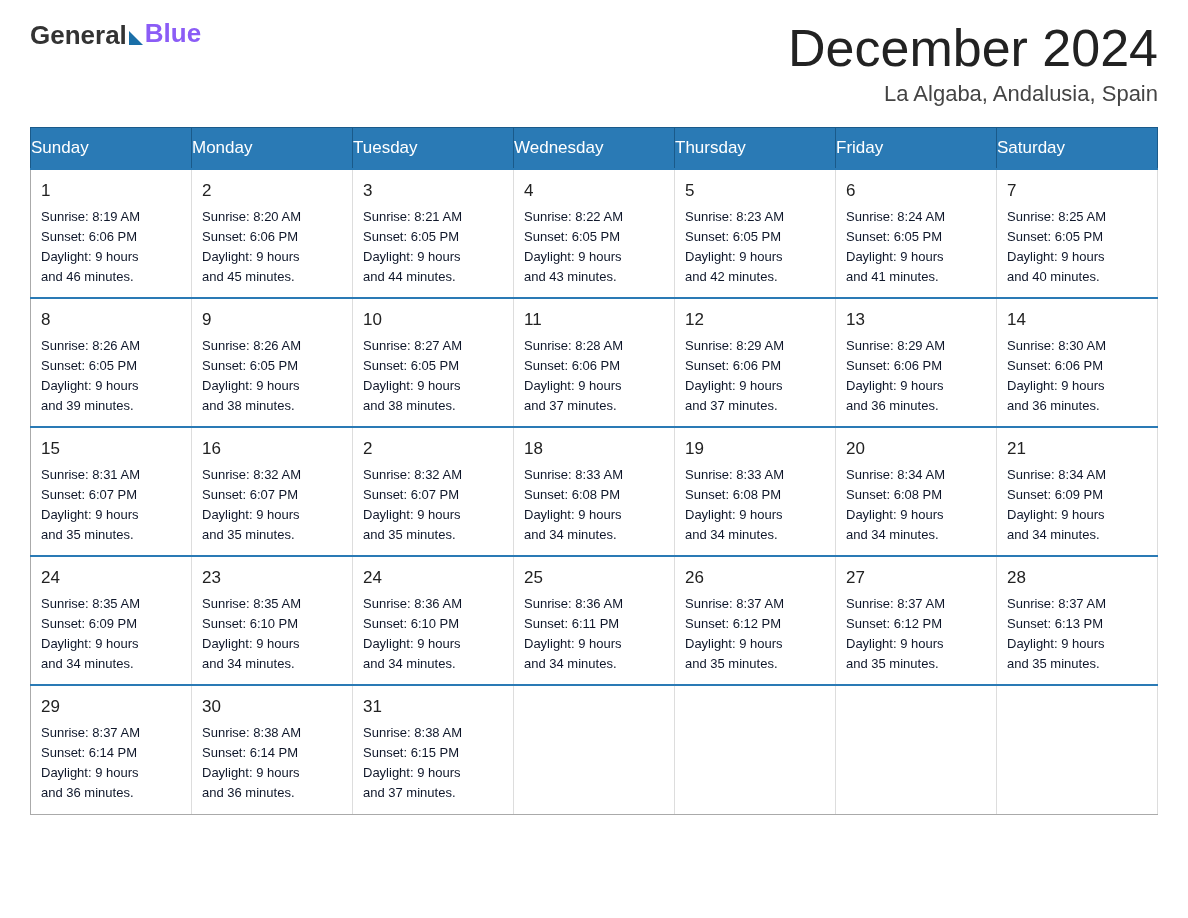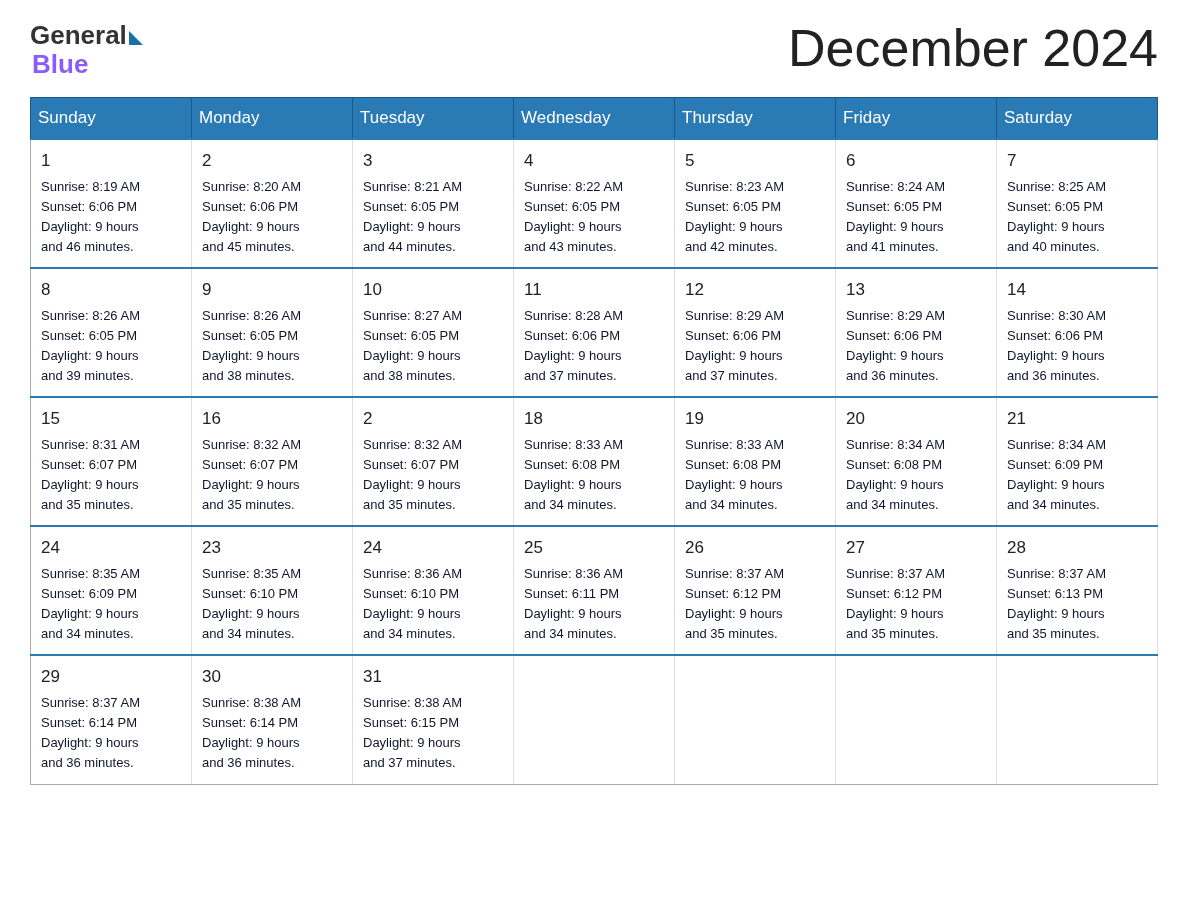--- a/index.html
+++ b/index.html
@@ -26,21 +26,20 @@
       width: 0;
       height: 0;
       border-left: 14px solid #1a6fa8;
       border-top: 14px solid transparent;
       border-bottom: 0px solid transparent;
       margin-left: 2px;
       margin-top: 4px;
     }
     .logo-wrapper {
       display: flex;
-      flex-direction: column;
       align-items: flex-start;
     }
     .logo-line1 {
       display: flex;
       align-items: center;
     }
     .logo-line2 {
       font-size: 26px;
       font-weight: bold;
       color: #8b5cf6;
@@ -65,21 +64,21 @@
     .calendar-table {
       width: 100%;
       border-collapse: collapse;
       border: 1px solid #aaa;
     }
     .calendar-table th {
       background-color: #2a7ab5;
       color: #fff;
       font-size: 17px;
       font-weight: normal;
-      padding: 10px 7px;
+      padding: 10px 0;
       text-align: left;
       border: 1px solid #1a5a8a;
     }
     .calendar-table td {
       vertical-align: top;
       padding: 8px 10px 10px 10px;
       border-top: 2px solid #2a7ab5;
       border-right: 1px solid #ddd;
       border-bottom: none;
       border-left: none;
@@ -114,20 +113,21 @@
 <div class="header">
   <div class="logo-wrapper">
     <div class="logo-line1">
       <span class="logo-text-general">General</span>
       <div class="logo-triangle"></div>
     </div>
     <div class="logo-line2">Blue</div>
   </div>
   <div class="title-block">
     <div class="month-title">December 2024</div>
+    <div class="location-title">La Algaba, Andalusia, Spain</div>
   </div>
 </div>
 
 <table class="calendar-table">
   <thead>
     <tr>
     <th>Sunday</th>
         <th>Monday</th>
         <th>Tuesday</th>
         <th>Wednesday</th>

